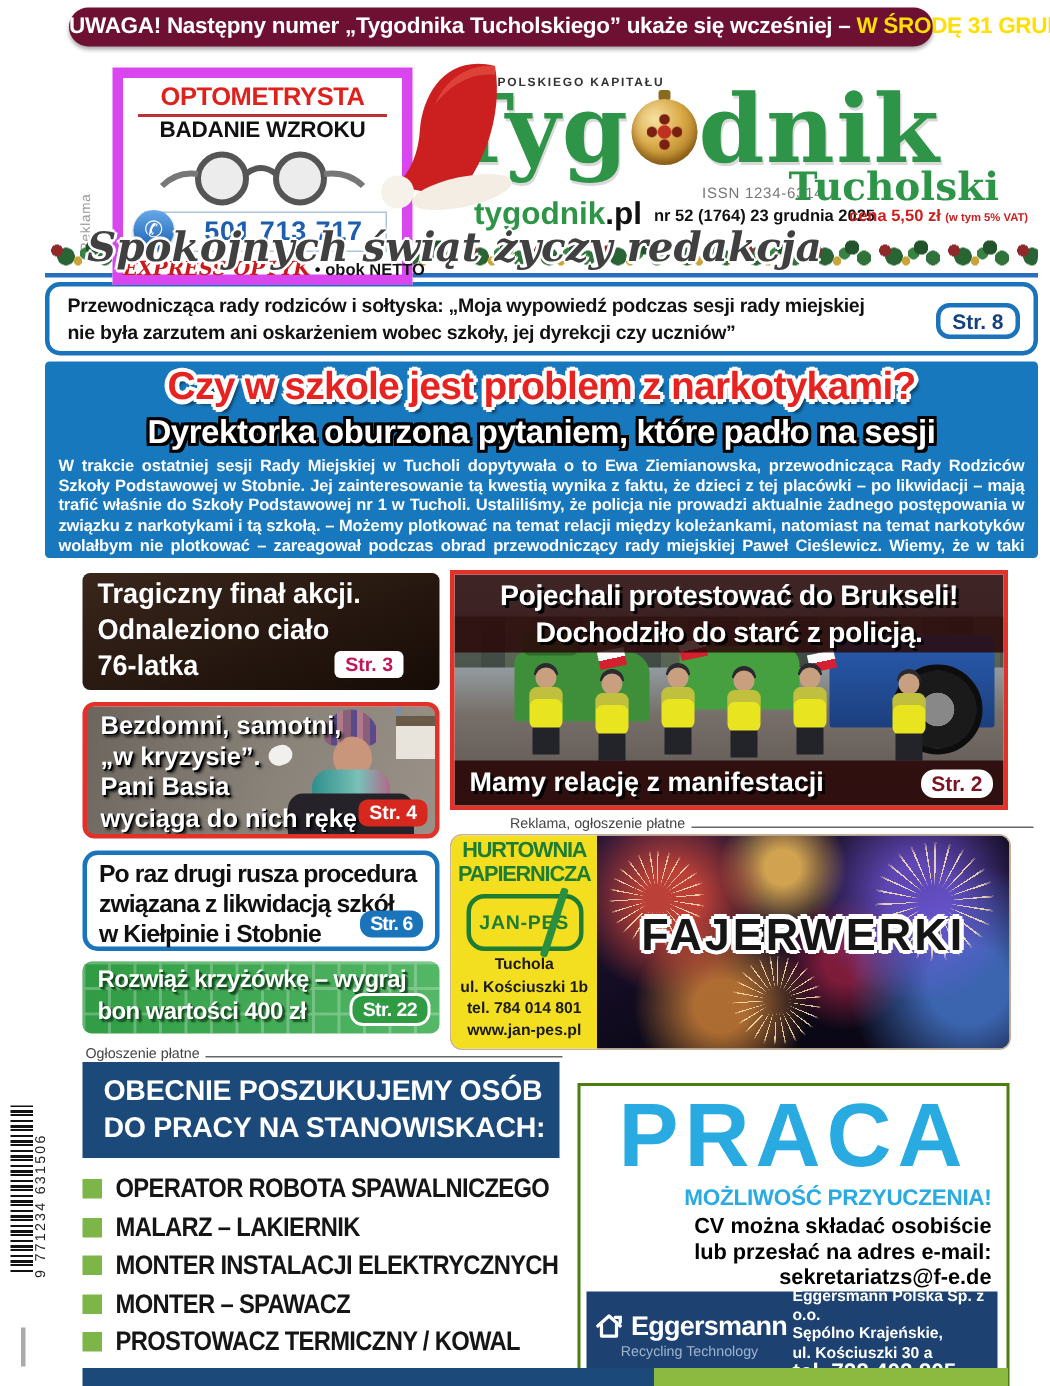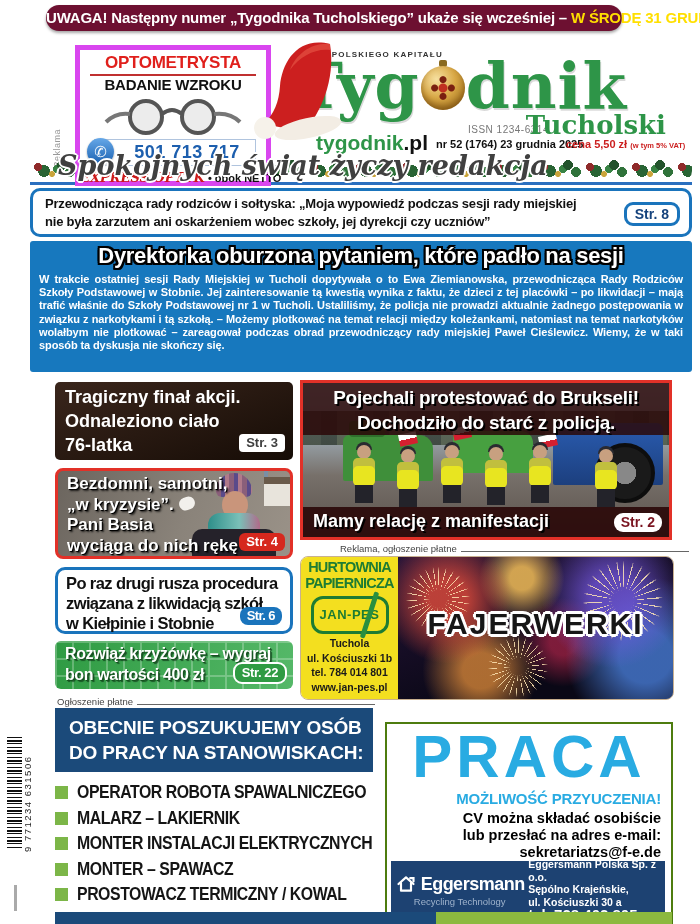--- a/index.html
+++ b/index.html
@@ -9,21 +9,21 @@
 
   
   #banner{left:46px;top:5px;width:576px;height:26px;background:#6d1031;border-radius:14px;
           color:#fff;font-weight:bold;font-size:15px;line-height:26px;text-align:center;
           box-shadow:0 2px 3px rgba(0,0,0,.35);letter-spacing:-.2px;white-space:nowrap;}
   #banner .yellow{color:#ffdf00;}
 
   
   .vert-reklama{left:52px;top:168px;transform:rotate(-90deg);transform-origin:0 0;
                 font-size:9px;color:#999;letter-spacing:.5px;}
-  #opto{left:75px;top:45px;width:186px;height:131px;background:#fff;border:5px solid #d946ef;
+  #opto{left:75px;top:45px;width:186px;height:131px;background:#fff;border:7px solid #d946ef;
         text-align:center;z-index:4;}
   #opto .t1{color:#e0201c;font-weight:bold;font-size:17px;margin-top:3px;letter-spacing:-.3px;}
   #opto .rule{height:2px;background:#c03030;margin:1px 10px 0 10px;}
   #opto .t2{color:#111;font-weight:bold;font-size:15px;letter-spacing:-.2px;}
   #opto .phone-row{position:relative;margin:1px 10px 0 14px;border:1px solid #b0c4de;height:25px;
                    display:flex;align-items:center;justify-content:center;}
   #opto .ph-ic{position:absolute;left:-8px;top:-2px;width:27px;height:27px;border-radius:50%;
                background:linear-gradient(#66a8e8,#1a60b0);color:#fff;font-size:15px;line-height:27px;
                text-align:center;box-shadow:0 1px 2px rgba(0,0,0,.4);}
   #opto .ph-num{color:#1d5fae;font-weight:bold;font-size:18px;letter-spacing:.5px;margin-left:24px;}
@@ -106,21 +106,21 @@
         padding:3px 8px;color:#101010;font-weight:bold;font-size:16.5px;line-height:20px;letter-spacing:-.6px;}
   #box4{top:641px;height:48px;border-radius:6px;overflow:hidden;
         background:linear-gradient(100deg,#2f9b43,#55b868);
         padding:2px 10px;color:#fff;font-weight:bold;font-size:16px;line-height:21px;letter-spacing:-.4px;
         text-shadow:1px 1px 0 #14521f,2px 2px 1px rgba(10,50,20,.7);}
   #box4 .grid{position:absolute;left:0;top:0;right:0;bottom:0;opacity:.28;
         background-image:linear-gradient(rgba(255,255,255,.9) 2px, transparent 2px),
                          linear-gradient(90deg, rgba(255,255,255,.9) 2px, transparent 2px);
         background-size:17px 17px;}
   .pbadge{position:absolute;font-weight:bold;border-radius:6px;padding:0 7px;font-size:13px;line-height:18px;}
-  #box1 .pbadge{right:8px;bottom:8px;background:#fff;color:#404040;border-radius:4px;}
+  #box1 .pbadge{right:24px;bottom:8px;background:#fff;color:#be185d;border-radius:4px;}
   #box2 .pbadge{right:5px;bottom:5px;background:#d6281e;color:#fff;z-index:4;}
   #box3 .pbadge{right:8px;bottom:6px;background:#1a74bc;color:#fff;border-radius:8px;}
   #box4 .pbadge{right:6px;bottom:5px;background:#2f9b43;color:#fff;border:2px solid #fff;border-radius:9px;text-shadow:none;}
 
   
   .basia .hat{position:absolute;right:38px;top:2px;width:36px;height:24px;border-radius:18px 18px 6px 6px;
               background:repeating-linear-gradient(90deg,#8a5f7a 0 5px,#5a4a8a 5px 9px,#b07a8a 9px 13px);}
   .basia .face{position:absolute;right:42px;top:20px;width:26px;height:28px;border-radius:50%;background:#c9957b;}
   .basia .scarf{position:absolute;right:30px;top:42px;width:52px;height:26px;border-radius:12px;
                 background:linear-gradient(90deg,#2e8f8a,#7ac0b8 60%,#b06a8a);}
@@ -262,20 +262,21 @@
   <div class="abs" id="greeting">Spokojnych świąt życzy redakcja</div>
   <div class="abs" id="blue-rule"></div>
 
   <div class="abs" id="quote">
     <div class="ln">Przewodnicząca rady rodziców i sołtyska: „Moja wypowiedź podczas sesji rady miejskiej</div>
     <div class="ln">nie była zarzutem ani oskarżeniem wobec szkoły, jej dyrekcji czy uczniów”</div>
     <span class="badge">Str. 8</span>
   </div>
 
   <div class="abs" id="lead">
+    <div class="h1">Czy w szkole jest problem z narkotykami?</div>
     <div class="h2">Dyrektorka oburzona pytaniem, które padło na sesji</div>
     <div class="body">W trakcie ostatniej sesji Rady Miejskiej w Tucholi dopytywała o to Ewa Ziemianowska, przewodnicząca Rady Rodziców Szkoły Podstawowej w Stobnie. Jej zainteresowanie tą kwestią wynika z faktu, że dzieci z tej placówki – po likwidacji – mają trafić właśnie do Szkoły Podstawowej nr 1 w Tucholi. Ustaliliśmy, że policja nie prowadzi aktualnie żadnego postępowania w związku z narkotykami i tą szkołą. – Możemy plotkować na temat relacji między koleżankami, natomiast na temat narkotyków wolałbym nie plotkować – zareagował podczas obrad przewodniczący rady miejskiej Paweł Cieślewicz. Wiemy, że w taki sposób ta dyskusja nie skończy się.</div>
   </div>
 
   <div class="abs lbox" id="box1">
     <div class="tl">Tragiczny finał akcji.</div>
     <div class="tl">Odnaleziono ciało</div>
     <div class="tl">76-latka</div>
     <span class="pbadge">Str. 3</span>
   </div>

